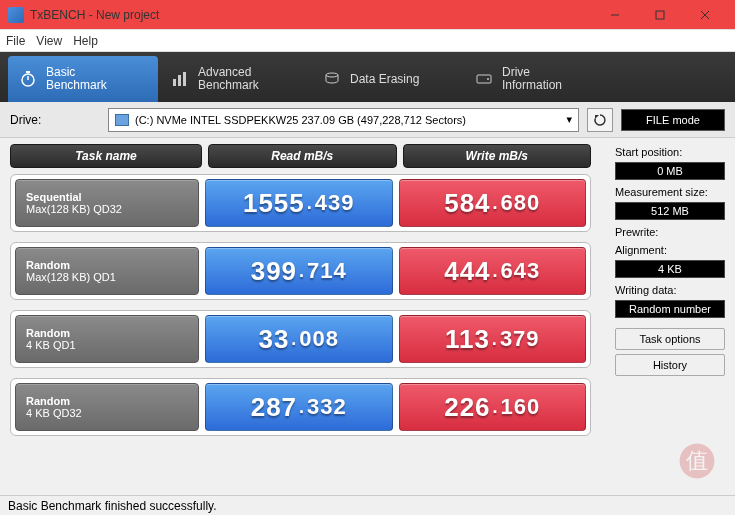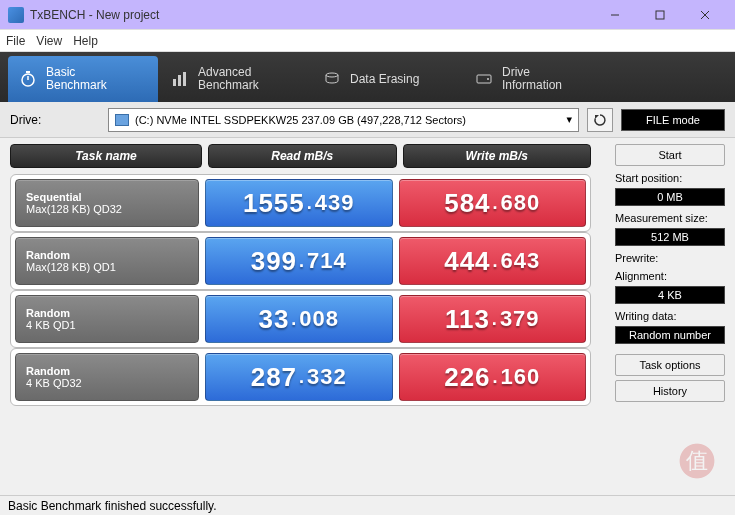--- a/index.html
+++ b/index.html
@@ -1,19 +1,19 @@
 <!DOCTYPE html>
 <html><head>
 <meta charset="utf-8">
 <style>
 * { box-sizing: border-box; margin: 0; padding: 0; font-family: "Segoe UI", Tahoma, sans-serif; }
 body { width: 735px; height: 515px; background: #f0f0f0; overflow: hidden; position: relative; }
 
 
-.titlebar { height: 30px; background: #c4b5fd; display: flex; align-items: center; padding: 0 8px; border-bottom: 1px solid #e0e0e0; }
+.titlebar { height: 30px; background: #ef4444; display: flex; align-items: center; padding: 0 8px; border-bottom: 1px solid #e0e0e0; }
 .titlebar .icon { width: 16px; height: 16px; background: linear-gradient(135deg,#4a90e2,#2d6bb5); border-radius: 2px; margin-right: 6px; }
 .titlebar .title { font-size: 12px; color: #333; flex: 1; }
 .winbtns { display: flex; gap: 1px; }
 .winbtn { width: 44px; height: 28px; display: flex; align-items: center; justify-content: center; font-size: 10px; color: #333; cursor: pointer; }
 .winbtn svg { width: 10px; height: 10px; }
 
 
 .menubar { height: 22px; background: #fff; display: flex; align-items: center; padding: 0 6px; gap: 11px; font-size: 12px; color: #333; border-bottom: 1px solid #ddd; }
 .menubar span { cursor: pointer; }
 
@@ -33,21 +33,21 @@
 .filemode { width: 104px; height: 22px; background: #000; color: #fff; font-size: 11px; display: flex; align-items: center; justify-content: center; border: 1px solid #555; cursor: pointer; }
 
 
 .main { display: flex; padding: 6px 10px 0 10px; gap: 24px; height: 358px; }
 .results { flex: 1; display: flex; flex-direction: column; }
 .headrow { display: flex; gap: 6px; height: 24px; margin-bottom: 6px; }
 .headcell { background: linear-gradient(#4a4a4a,#2a2a2a); color: #fff; border-radius: 4px; font-size: 12px; font-style: italic; font-weight: bold; display: flex; align-items: center; justify-content: center; border: 1px solid #1a1a1a; }
 .headcell.task { flex: 0 0 192px; }
 .headcell.rw { flex: 1; }
 
-.datarow { display: flex; gap: 6px; height: 58px; border: 1px solid #bbb; border-radius: 6px; padding: 4px; background: #fff; }
+.datarow { display: flex; gap: 6px; height: 58px; margin-bottom: 10px; border: 1px solid #bbb; border-radius: 6px; padding: 4px; background: #fff; }
 .taskcell { flex: 0 0 184px; background: linear-gradient(#8a8a8a,#6a6a6a); color: #fff; border-radius: 4px; padding: 6px 10px; font-size: 11px; display: flex; flex-direction: column; justify-content: center; border: 1px solid #555; box-shadow: inset 0 1px 0 rgba(255,255,255,.2); }
 .taskcell .t1 { font-weight: bold; }
 .valcell { flex: 1; border-radius: 4px; display: flex; align-items: center; justify-content: center; font-family: "Arial Black", Arial, sans-serif; font-weight: 900; color: #fff; font-size: 26px; letter-spacing: 1px; text-shadow: 0 2px 2px rgba(0,0,0,.4); border: 1px solid rgba(0,0,0,.3); box-shadow: inset 0 1px 0 rgba(255,255,255,.3); }
 .valcell.read { background: linear-gradient(#5aa5f0,#2d6bd8); }
 .valcell.write { background: linear-gradient(#ef5a6a,#d82d40); }
 .valcell .dot { font-size: 18px; padding: 0 2px; }
 .valcell .sm { font-size: 22px; }
 
 
 .side { flex: 0 0 110px; display: flex; flex-direction: column; gap: 4px; }
@@ -224,21 +224,20 @@
         </div>
       <div class="valcell write">
           <span>226</span>
           <span class="dot">.</span>
           <span class="sm">160</span>
         </div>
     </div>
   </div>
 
   <div class="side">
-    <div class="sbtn">Start</div>
     <div class="slbl">Start position:</div>
     <div class="sval">0 MB</div>
     <div class="slbl">Measurement size:</div>
     <div class="sval">512 MB</div>
     <div class="slbl">Prewrite:</div>
     <div class="slbl">Alignment:</div>
     <div class="sval">4 KB</div>
     <div class="slbl">Writing data:</div>
     <div class="sval">Random number</div>
     <div class="sbtn" style="margin-top:6px">Task options</div>

